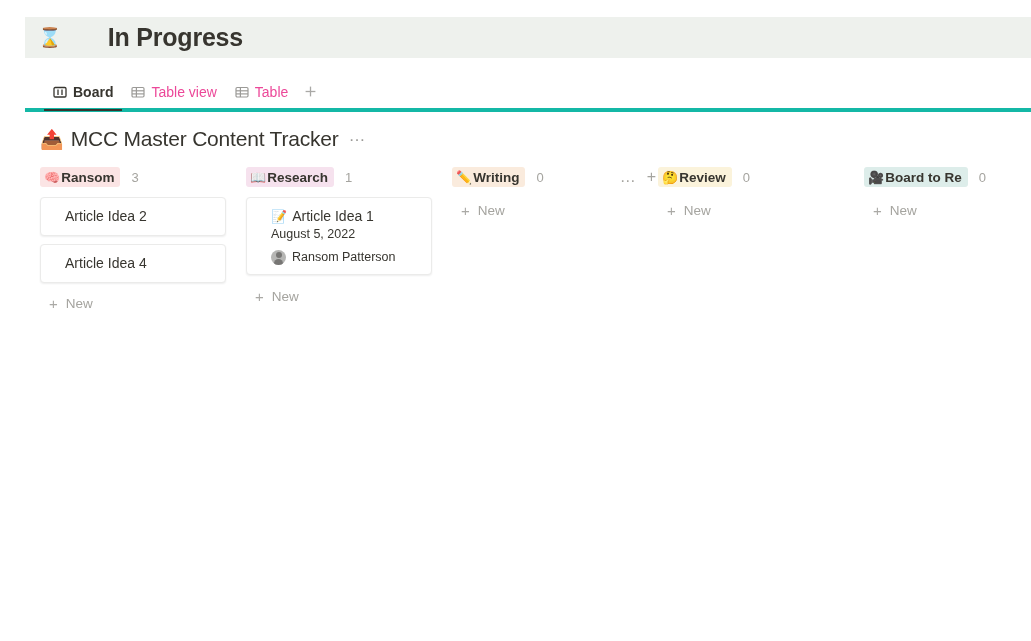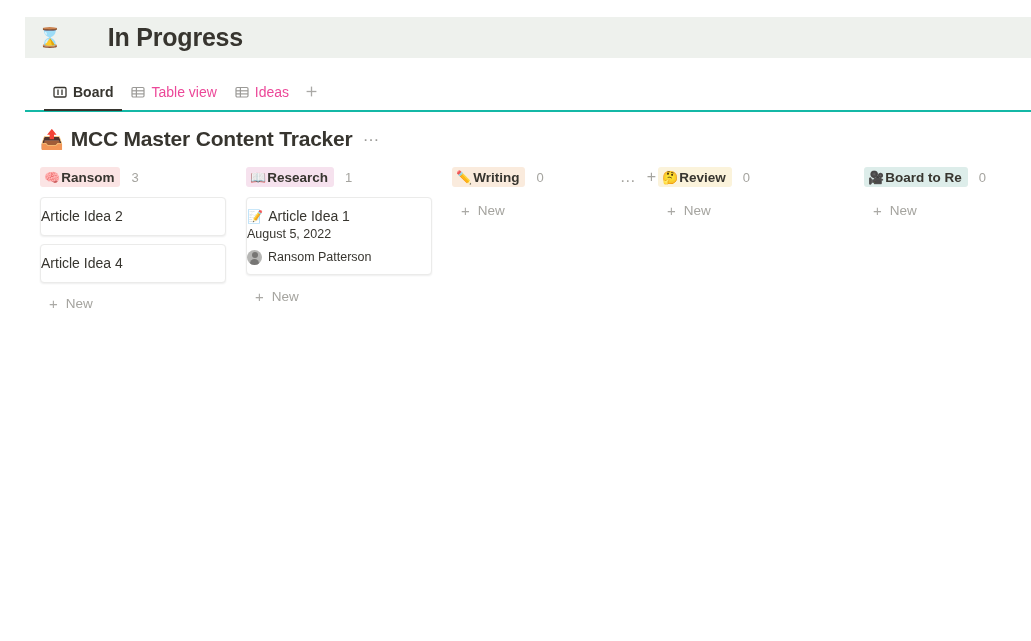--- a/index.html
+++ b/index.html
@@ -43,21 +43,21 @@
     margin-left: 37px;
   }
 
   
   .viewbar {
     position: absolute;
     left: 25px;
     top: 72px;
     width: 1006px;
     height: 40px;
-    border-bottom: 2px solid #14b8a6;
+    border-bottom: 4px solid #14b8a6;
     box-sizing: border-box;
     display: flex;
     align-items: flex-start;
     padding-left: 19px;
   }
   .view-tab {
     display: flex;
     align-items: center;
     gap: 6px;
     height: 39px;
@@ -102,21 +102,21 @@
     height: 28px;
   }
   .db-title-row .emoji {
     font-size: 19px;
     line-height: 1;
     margin-right: 7px;
     font-family: "DejaVu Sans", sans-serif;
   }
   .db-title-row .db-title {
     font-size: 21px;
-    font-weight: 700;
+    font-weight: 400;
     letter-spacing: -0.2px;
     color: #37352f;
   }
   .db-title-row .dots {
     margin-left: 10px;
     color: #9b9a97;
     font-size: 17px;
     letter-spacing: 1px;
     line-height: 10px;
     cursor: pointer;
@@ -188,21 +188,21 @@
     line-height: 10px;
     cursor: pointer;
   }
 
   
   .card {
     background: #ffffff;
     border: 1px solid #ebebea;
     border-radius: 4px;
     box-shadow: 0 1px 2px rgba(15, 15, 15, 0.07);
-    padding: 9px 0;
+    padding: 9px 24px;
     margin-bottom: 8px;
     box-sizing: border-box;
     cursor: pointer;
   }
   .card-title {
     font-size: 14px;
     color: #37352f;
     line-height: 1.35;
     display: flex;
     align-items: center;
@@ -309,21 +309,21 @@
 
   <div class="view-tab">
     <span>
       <svg width="14" height="14" viewBox="0 0 14 14">
         <rect x="1" y="2.5" width="12" height="9.5" rx="1.2" fill="none" stroke="#9b9a97" stroke-width="1.2"></rect>
         <line x1="1" y1="5.8" x2="13" y2="5.8" stroke="#9b9a97" stroke-width="1.2"></line>
         <line x1="1" y1="8.9" x2="13" y2="8.9" stroke="#9b9a97" stroke-width="1.2"></line>
         <line x1="5.4" y1="2.5" x2="5.4" y2="12" stroke="#9b9a97" stroke-width="1.2"></line>
       </svg>
     </span>
-    <span>Ideas</span>
+    <span>Table</span>
   </div>
 
   <div class="tab-add">
     <svg width="13" height="13" viewBox="0 0 13 13">
       <line x1="6.5" y1="1.6" x2="6.5" y2="11.4" stroke="#a9a8a5" stroke-width="1.3"></line>
       <line x1="1.6" y1="6.5" x2="11.4" y2="6.5" stroke="#a9a8a5" stroke-width="1.3"></line>
     </svg>
   </div>
 </div>
 

